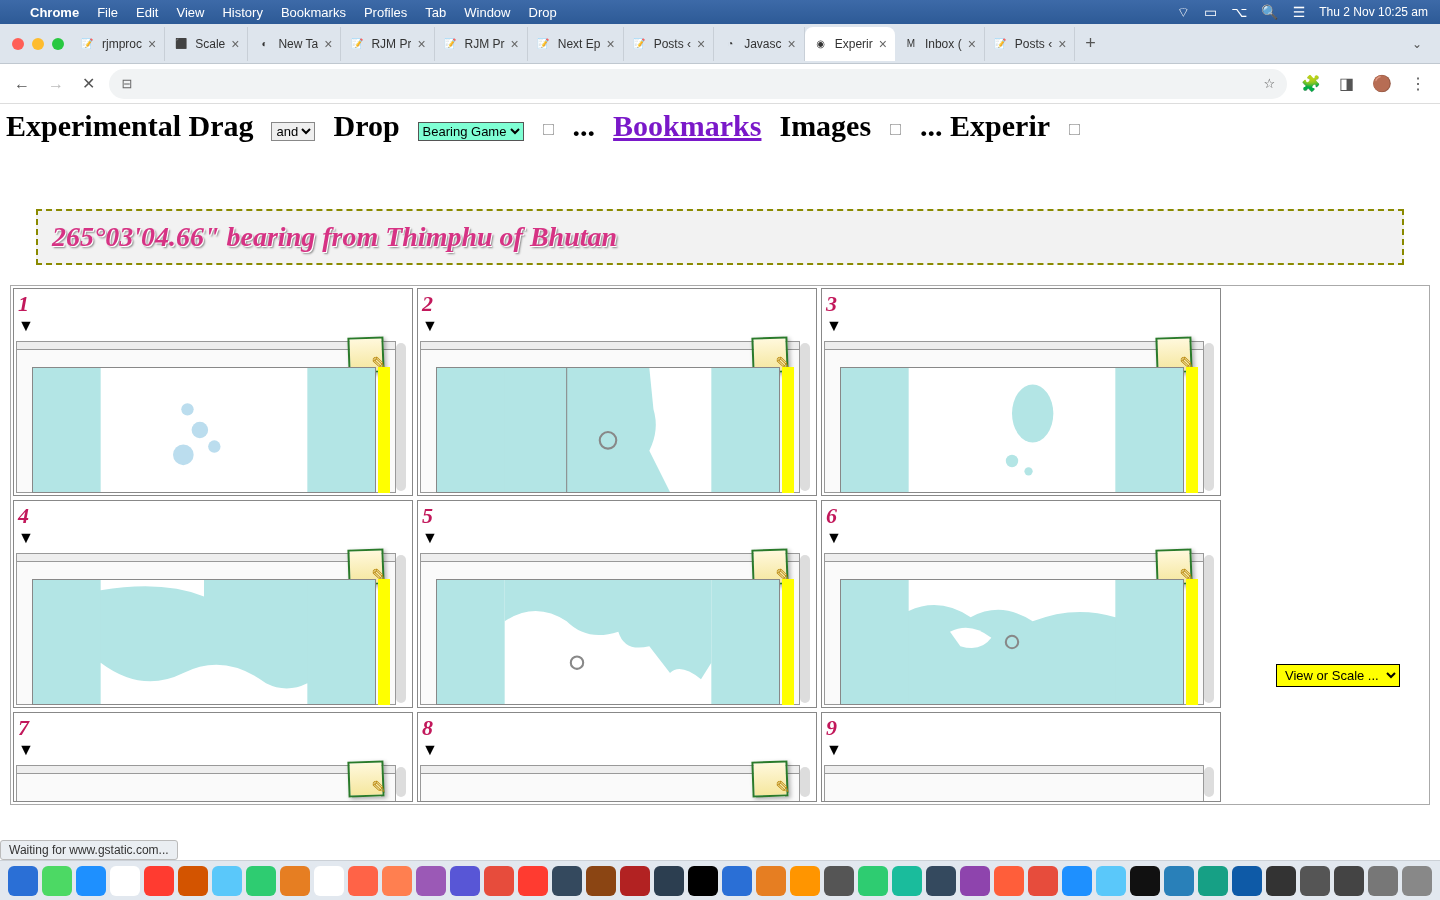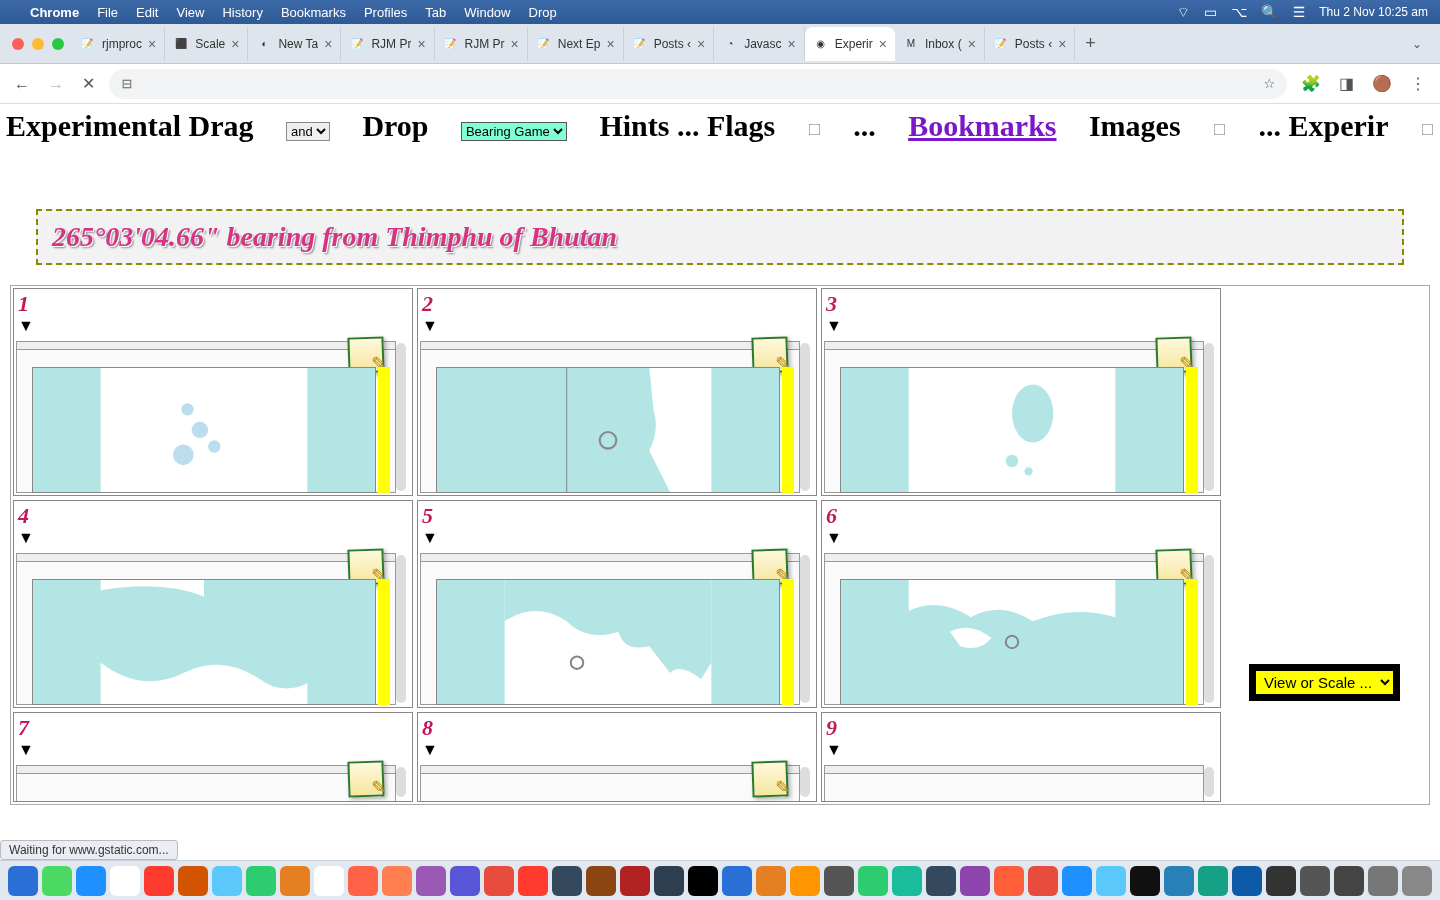--- a/index.html
+++ b/index.html
@@ -28,21 +28,21 @@
 
 .addrbar { height: 40px; background: #fff; display: flex; align-items: center; padding: 0 10px; gap: 10px; border-bottom: 1px solid #ddd; }
 .addrbar .navbtn { font-size: 16px; color: #555; padding: 0 4px; }
 .omnibox { flex: 1; height: 30px; background: #f1f3f4; border-radius: 15px; display: flex; align-items: center; padding: 0 12px; font-size: 13px; color: #333; gap: 8px; }
 .omnibox .siteicon { color: #666; font-size: 13px; }
 .omnibox .star { margin-left: auto; color: #555; }
 .addrbar .ext { font-size: 16px; color: #555; padding: 0 4px; }
 
 
 .page { padding: 4px 6px; position: relative; height: calc(100% - 24px - 40px - 40px - 40px); overflow: hidden; }
-.header-line { font-family: "Times New Roman", serif; font-size: 30px; font-weight: bold; color: #000; display: flex; align-items: baseline; flex-wrap: wrap; gap: 2px; line-height: 1.2; justify-content: space-between; }
+.header-line { font-family: "Times New Roman", serif; font-size: 30px; font-weight: bold; color: #000; display: flex; align-items: baseline; flex-wrap: wrap; gap: 18px; line-height: 1.2; }
 .header-line select { font-size: 13px; font-family: Arial; background: #efefef; border: 1px solid #888; vertical-align: middle; }
 .header-line select.bearing { background: #7fffd4; border: 1px solid #555; }
 .header-line a.wiki { color: #7a18c9; text-decoration: underline; }
 .header-line .chk { transform: scale(0.9); vertical-align: middle; }
 
 .clue-box { margin: 65px 30px 20px 30px; border: 2px dashed #8a8a00; background: #f2f2f2; padding: 10px 14px; }
 .clue-text { font-family: "Times New Roman", serif; font-size: 28px; font-weight: bold; font-style: italic; color: #d63384; text-shadow: 1px 1px 0 #fff, 2px 2px 2px #888; }
 
 .grid-wrap { border: 1px solid #aaa; margin: 10px 4px 0 4px; padding: 2px; }
 .grid { display: grid; grid-template-columns: repeat(3, 400px); gap: 4px; }
@@ -54,21 +54,21 @@
 .cell .note { position: absolute; top: 48px; right: 28px; width: 36px; height: 36px; background: linear-gradient(#fff8dc,#f5e79e); border: 2px solid #2a7a2a; box-shadow: 2px 2px 4px rgba(0,0,0,.3); transform: rotate(-2deg); }
 .cell .note::after { content: "✎"; position: absolute; right: -4px; bottom: -4px; font-size: 18px; color: #b8860b; }
 .cell .yellow { position: absolute; right: 22px; top: 78px; bottom: 2px; width: 12px; background: #ffff00; }
 .cell .scroll { position: absolute; right: 6px; top: 54px; bottom: 4px; width: 10px; background: #ddd; border-radius: 5px; }
 .cell .mapimg { position: absolute; left: 18px; top: 78px; right: 36px; bottom: 2px; background: #b3e5e5; border: 1px solid #888; overflow: hidden; }
 .cell .mapimg svg { width: 100%; height: 100%; }
 
 .cell.short { height: 90px; }
 .cell.short .innerframe { top: 52px; bottom: -70px; }
 
-.viewscale { position: absolute; right: 40px; top: 560px; background: #ffff00; border: 7px solid #000000; font-size: 15px; padding: 2px 4px; font-family: Arial; }
+.viewscale { position: absolute; right: 40px; top: 560px; background: #ffff00; border: 1px solid #000000; font-size: 13px; padding: 2px 4px; font-family: Arial; }
 
 
 .status-bar { position: absolute; bottom: 0; left: 0; background: #eaeef2; border: 1px solid #bbb; border-radius: 3px; padding: 2px 8px; font-size: 12px; color: #333; }
 
 
 .dock { position: fixed; bottom: 0; left: 0; right: 0; height: 40px; background: rgba(210,220,230,0.65); backdrop-filter: blur(6px); display: flex; align-items: center; justify-content: center; gap: 4px; padding: 0 8px; border-top: 1px solid rgba(0,0,0,.1); }
 .dock .dicon { width: 30px; height: 30px; border-radius: 6px; display: flex; align-items: center; justify-content: center; font-size: 16px; color: #fff; flex-shrink: 0; }
 </style>
 </head>
 <body>
@@ -176,21 +176,20 @@
   <span class="ext">🟤</span>
   <span class="ext">⋮</span>
 </div>
 
 <div class="page">
   <div class="header-line">
     <span>Experimental Drag</span>
     <select><option>and</option></select>
     <span>Drop</span>
     <select class="bearing"><option>Bearing Game</option></select>
-    <span>Hints ... Flags</span>
     <input type="checkbox" class="chk" style="">
     <span>...</span>
     <a href="#" class="wiki">Bookmarks</a>
     <span>Images</span>
     <input type="checkbox" class="chk" style="">
     <span>... Experir</span>
     <input type="checkbox" class="chk" style="">
   </div>
 
   <div class="clue-box">

